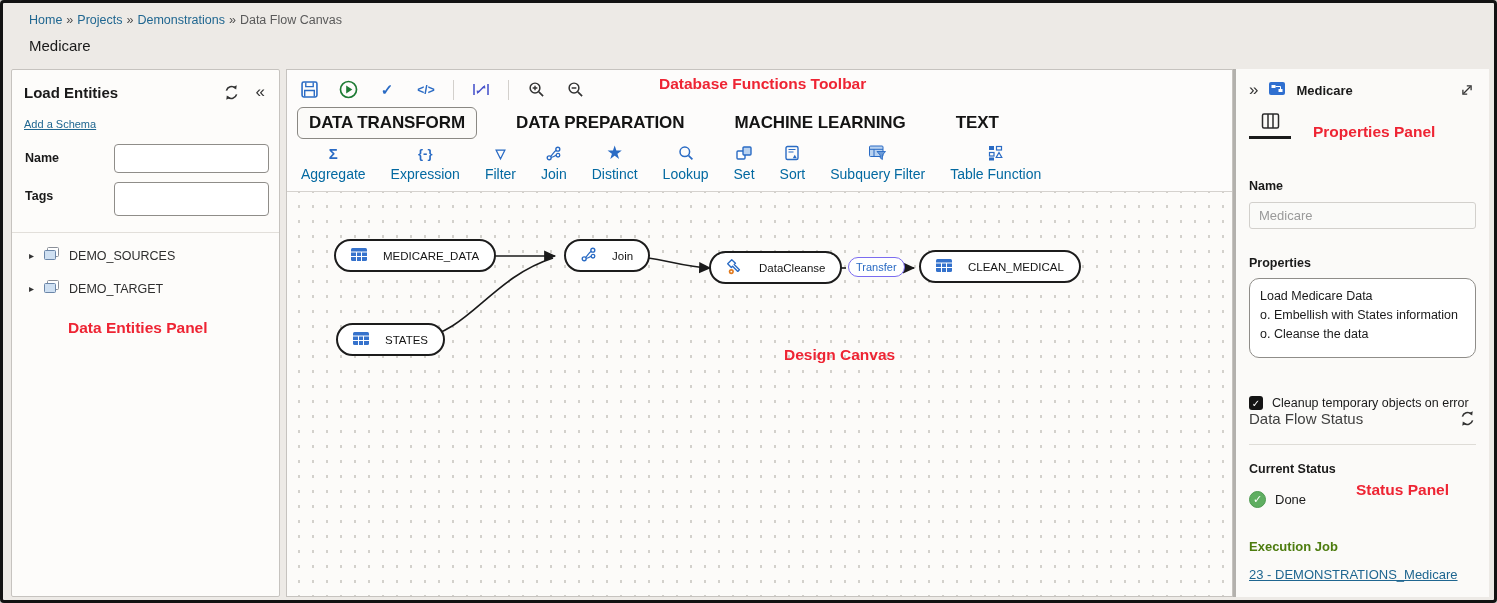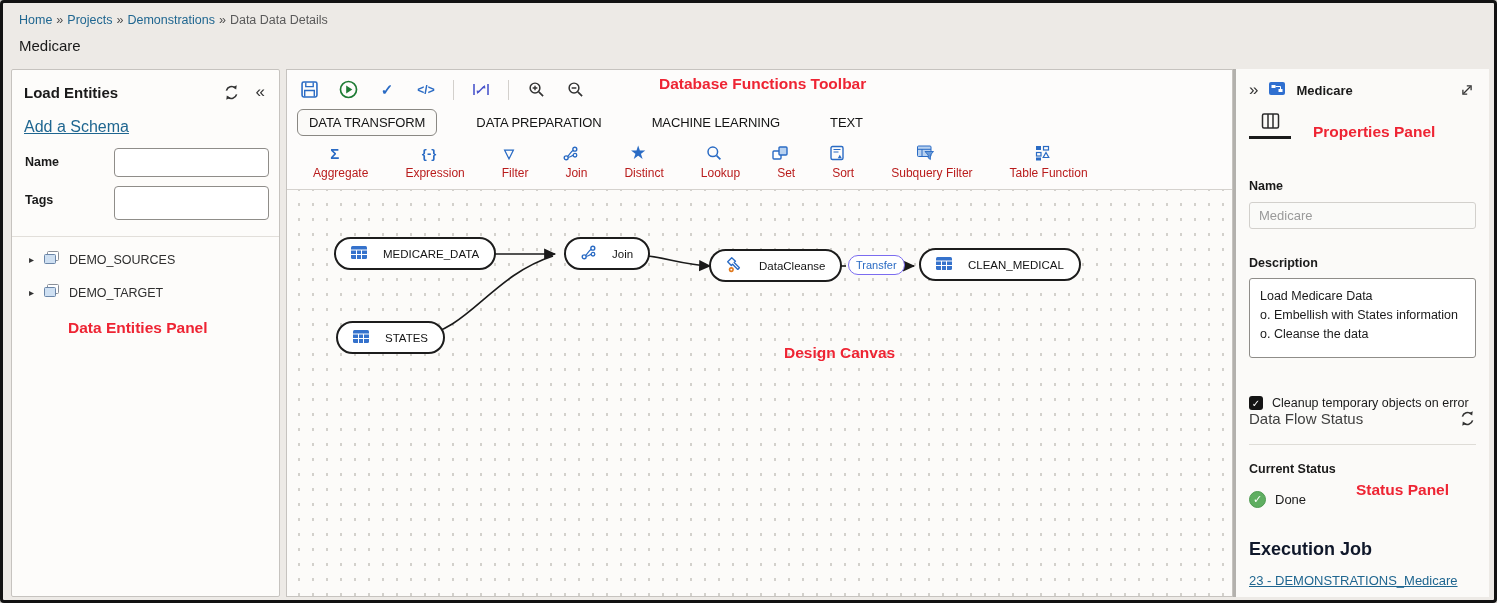--- a/index.html
+++ b/index.html
@@ -1,104 +1,104 @@
 <!DOCTYPE html>
 <html><head>
 <meta charset="utf-8">
 <style>
   html,body{margin:0;padding:0;background:#cfcdc9;font-family:"Liberation Sans",sans-serif;}
   .frame{position:relative;width:1497px;height:603px;box-sizing:border-box;border:3px solid #121212;border-radius:4px;background:#edeae6;overflow:hidden;}
 
   
-  .header{padding:10px 12px 0 16px;}
+  .header{padding:10px 12px 0 26px;}
   .breadcrumb{font-size:12.5px;color:#4a4a4a;display:flex;align-items:center;gap:4px;}
   .crumb-link{color:#1f6690;cursor:pointer;}
   .crumb-sep{color:#4a4a4a;}
   .crumb-current{color:#5a5a5a;}
   .page-title{font-size:15px;color:#1a1a1a;margin-top:10px;}
 
   .main{position:absolute;top:66px;left:8px;right:5px;bottom:3px;display:flex;}
 
   
   .panel-left{width:269px;flex:none;margin-right:6px;background:#fdfcfa;border:1px solid #c6c3bf;border-radius:2px;box-sizing:border-box;position:relative;overflow:hidden;}
   .dep-head{display:flex;align-items:center;padding:12px 14px 0 12px;}
   .dep-title{font-weight:bold;font-size:15px;color:#1a1a1a;}
   .dep-head .spacer{flex:1;}
   .icon-btn{display:flex;align-items:center;justify-content:center;cursor:pointer;}
   .collapse-glyph{font-size:17px;color:#333;margin-left:16px;cursor:pointer;}
-  .add-link{display:inline-block;margin:16px 0 0 12px;font-size:16px;color:#1f6690;text-decoration:underline;cursor:pointer;}
+  .add-link{display:inline-block;margin:16px 0 0 12px;font-size:11px;color:#1f6690;text-decoration:underline;cursor:pointer;}
   .fields{margin-top:12px;padding:0 10px;}
   .frow{display:flex;margin-top:9px;}
   .frow label{width:92px;font-weight:bold;font-size:12.5px;color:#1a1a1a;padding-top:7px;box-sizing:border-box;padding-left:3px;}
   .frow input{flex:1;height:27px;border:1px solid #8f8d89;border-radius:4px;background:#fff;padding:0 8px;font-size:12.5px;outline:none;min-width:0;}
   .frow input.tall{height:32px;}
   .tree{margin-top:16px;border-top:1px solid #e2dfda;padding:6px 0;}
   .titem{display:flex;align-items:center;gap:10px;padding:8px 0 8px 17px;font-size:12.5px;color:#2e2e2e;cursor:pointer;}
   .caret{font-size:10px;color:#333;}
 
   
   .center{flex:1;min-width:0;display:flex;flex-direction:column;background:#fff;border:1px solid #c6c3bf;box-sizing:border-box;position:relative;}
   .toolbar{background:#fdfcfb;border-bottom:1px solid #d5d2ce;padding:6px 10px 9px;position:relative;}
   .tb-row1{display:flex;align-items:center;gap:15px;height:27px;}
   .tb-btn{width:24px;height:24px;display:flex;align-items:center;justify-content:center;cursor:pointer;}
   .tb-sep{width:1px;height:20px;background:#d3d0cc;}
   .blue-glyph{color:#2a6bc4;font-weight:bold;}
   .tabs{display:flex;align-items:center;gap:28px;margin-top:5px;height:29px;}
-  .tab{font-weight:normal;font-size:13px;color:#141414;padding:5px 11px;cursor:pointer;white-space:nowrap;letter-spacing:-0.1px;}
+  .tab{font-weight:bold;font-size:17px;color:#141414;padding:5px 11px;cursor:pointer;white-space:nowrap;letter-spacing:-0.1px;}
   .tab.selected{border:1px solid #8a8883;border-radius:6px;background:#fbfaf8;}
   .tools{display:flex;gap:25px;margin-top:7px;padding:0 4px;}
   .tool{display:flex;flex-direction:column;align-items:center;gap:4px;cursor:pointer;}
   .tool-icon{height:18px;display:flex;align-items:center;justify-content:center;color:#2a6bc4;font-size:15px;font-weight:bold;line-height:1;}
-  .tool-label{font-size:12px;color:#b91c1c;white-space:nowrap;margin-left:12px;}
+  .tool-label{font-size:14px;color:#0369a1;white-space:nowrap;}
 
   .canvas{flex:1;position:relative;background:#fcfbf9;background-image:radial-gradient(#d3d1cc 1.1px, transparent 1.45px);background-size:14px 15px;background-position:5px 7px;overflow:hidden;}
   .edges{position:absolute;left:0;top:0;}
   .node{position:absolute;height:33px;box-sizing:border-box;border:2px solid #1c1c1c;border-radius:17px;background:#fff;display:flex;align-items:center;gap:16px;padding:0 15px;font-size:11.5px;color:#141414;cursor:move;white-space:nowrap;}
   .chip{position:absolute;box-sizing:border-box;border:1.5px solid #7b6cf0;border-radius:10px;background:#fff;color:#2a6bc4;font-size:11px;padding:3px 7px;cursor:pointer;}
 
   
   .panel-right{width:256px;flex:none;background:#fbfaf8;border-left:3px solid #b3b1ad;box-sizing:border-box;position:relative;overflow:hidden;}
   .rp-header{display:flex;align-items:center;gap:11px;padding:11px 14px 0 13px;}
   .rp-title{font-weight:bold;font-size:13px;color:#1a1a1a;}
   .rp-expand{margin-left:auto;cursor:pointer;}
   .rp-tab{margin:13px 0 0 13px;width:42px;padding-bottom:7px;border-bottom:3px solid #1a1a1a;display:flex;justify-content:center;cursor:pointer;}
   .rp-body{padding:0 13px;}
   .rp-label{font-weight:bold;font-size:12.5px;color:#1a1a1a;}
   .mt-name{margin-top:40px;}
   .rp-name-input{margin-top:9px;width:100%;box-sizing:border-box;height:27px;border:1px solid #d2d0cc;border-radius:3px;background:#fafaf8;padding:0 9px;font-size:13px;color:#9a9a9a;outline:none;}
   .rp-name-input::placeholder{color:#9a9a9a;opacity:1;}
   .mt-desc{margin-top:27px;}
-  .rp-desc{margin-top:8px;border:1px solid #8f8d89;border-radius:3px;background:#fff;padding:8px 10px;font-size:12.5px;color:#1a1a1a;white-space:pre-line;height:80px;box-sizing:border-box;line-height:1.5;overflow:hidden;}
+  .rp-desc{margin-top:8px;border:1px solid #8f8d89;border-radius:10px;background:#fff;padding:8px 10px;font-size:12.5px;color:#1a1a1a;white-space:pre-line;height:80px;box-sizing:border-box;line-height:1.5;overflow:hidden;}
   .rp-check{display:flex;align-items:center;gap:9px;margin-top:38px;font-size:12.5px;color:#1a1a1a;}
   .checkbox{width:14px;height:14px;flex:none;background:#141414;border-radius:3px;color:#fff;font-size:10px;display:flex;align-items:center;justify-content:center;cursor:pointer;}
   .rp-status-row{display:flex;align-items:flex-start;font-size:15px;color:#404040;}
   .rp-status-row .icon-btn{margin-left:auto;}
   .rp-divider{border:none;border-top:1px solid #dedcd7;margin:17px 0 0;}
   .rp-cur{font-weight:bold;font-size:12.5px;color:#1a1a1a;margin-top:17px;}
   .done-row{display:flex;align-items:center;gap:9px;margin-top:15px;font-size:13px;color:#1a1a1a;}
   .done-badge{width:17px;height:17px;flex:none;border-radius:50%;background:#5fae61;border:1px solid #4f9b52;box-sizing:border-box;color:#fff;font-size:11px;display:flex;align-items:center;justify-content:center;}
-  .rp-job-label{font-weight:bold;font-size:18px;color:#0f172a;margin-top:31px;}
+  .rp-job-label{font-weight:bold;font-size:13px;color:#4d7c0f;margin-top:31px;}
   .rp-job-link{margin-top:13px;font-size:13px;color:#1f6690;text-decoration:underline;cursor:pointer;}
 
   .annot{position:absolute;color:#ee2433;font-weight:bold;font-size:15.5px;white-space:nowrap;pointer-events:none;}
 </style>
 </head>
 <body>
 
 <div class="frame">
 
   <div class="header">
     <div class="breadcrumb">
       <span class="crumb-link">Home</span>
       <span class="crumb-sep">»</span>
       <span class="crumb-link">Projects</span>
       <span class="crumb-sep">»</span>
       <span class="crumb-link">Demonstrations</span>
       <span class="crumb-sep">»</span>
-      <span class="crumb-current">Data Data Details</span>
+      <span class="crumb-current">Data Flow Canvas</span>
     </div>
     <div class="page-title">Medicare</div>
   </div>
 
   <div class="main">
 
     <div class="panel-left">
       <div class="dep-head">
         <span class="dep-title">Load Entities</span>
         <span class="spacer"></span>
@@ -398,21 +398,21 @@
           <line x1="11.5" y1="1" x2="11.5" y2="15" stroke="#2b2b2b" stroke-width="1.5"></line>
         </svg>
       </div>
 
       <div class="annot" style="left:77px;top:54px;">Properties Panel</div>
 
       <div class="rp-body">
         <div class="rp-label mt-name">Name</div>
         <input type="text" class="rp-name-input" placeholder="Medicare" style="">
 
-        <div class="rp-label mt-desc">Description</div>
+        <div class="rp-label mt-desc">Properties</div>
         <div class="rp-desc">Load Medicare Data
 o. Embellish with States information
 o. Cleanse the data</div>
 
         <div class="rp-check">
           <span class="checkbox">✓</span>
           <span>Cleanup temporary objects on error</span>
         </div>
 
         <div class="rp-status-row">

